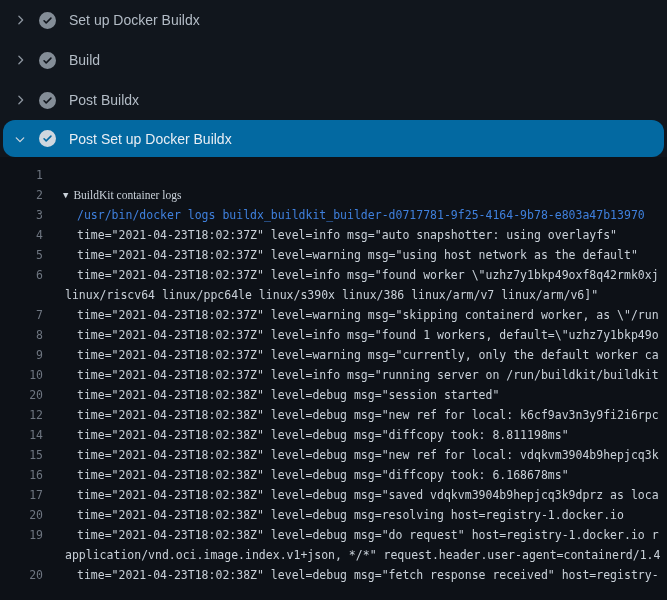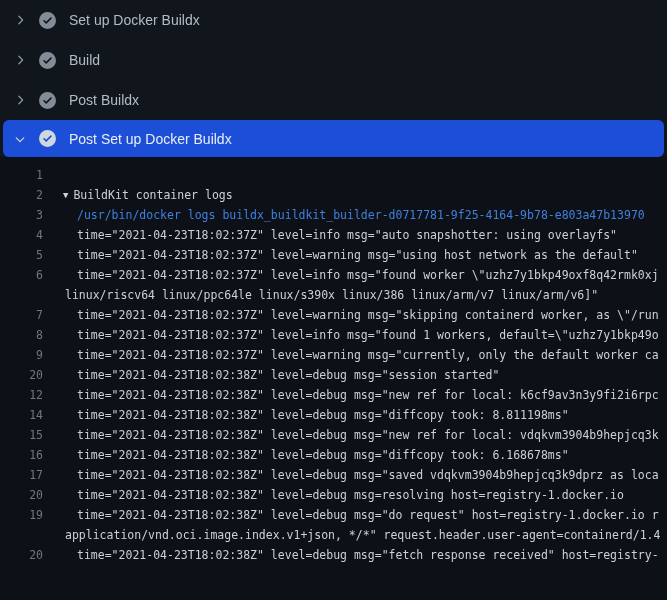--- a/index.html
+++ b/index.html
@@ -15,41 +15,41 @@
   .srow{
     height:40px;display:flex;align-items:center;
     color:#b3bcc6;font-size:14px;cursor:pointer;
   }
   .chev{flex:none;width:14px;height:14px;margin-left:13px;color:#8b949e;display:flex;align-items:center;justify-content:center;}
   .chev svg{display:block;}
   .check{flex:none;width:17px;height:17px;margin-left:12px;color:#848d97;display:flex;align-items:center;justify-content:center;}
   .check svg{display:block;}
   .slabel{margin-left:13px;white-space:nowrap;}
   .srow.expanded{
-    height:37px;background:#1d4ed8;border-radius:6px;margin:0 3px;
+    height:37px;background:#0369a1;border-radius:12px;margin:0 3px;
   }
   .srow.expanded .slabel{color:#e9eef4;}
   .srow.expanded .chev{color:#cdd5dd;margin-left:10px;}
   .srow.expanded .check{color:#cfd7df;}
   .srow.expanded .chev svg{transform:rotate(90deg);}
 
   
   .log{
     flex:1;padding-top:8px;overflow:hidden;
     background:#0d1117;
     font-family:"DejaVu Sans Mono", monospace;
     font-size:11.5px;color:#c9d1d9;
   }
   .lrow{height:20px;line-height:20px;display:flex;white-space:pre;overflow:hidden;}
   .lnum{
     flex:none;width:43px;text-align:right;color:#6e7681;cursor:pointer;
   }
   .ltext{flex:none;}
   .k-top  .ltext{margin-left:22px;}
-  .k-group .ltext{margin-left:5px;cursor:pointer;}
+  .k-group .ltext{margin-left:5px;cursor:pointer;font-family:Liberation Serif, serif;}
   .k-log  .ltext{margin-left:34px;}
   .k-cmd  .ltext{margin-left:34px;color:#3f80dd;}
   .k-cont .ltext{margin-left:22px;}
   .gtoggle{flex:none;margin-left:20px;font-size:9px;color:#c9d1d9;cursor:pointer;display:none;}
   .k-group .gtoggle{display:block;}
 </style>
 </head>
 <body>
 
 <div class="viewer">
@@ -151,20 +151,25 @@
     <span class="lnum">8</span>
     
     <span class="ltext">time="2021-04-23T18:02:37Z" level=info msg="found 1 workers, default=\"uzhz7y1bkp49o</span>
   </div>
       <div class="lrow k-log">
     <span class="lnum">9</span>
     
     <span class="ltext">time="2021-04-23T18:02:37Z" level=warning msg="currently, only the default worker ca</span>
   </div>
       <div class="lrow k-log">
+    <span class="lnum">10</span>
+    
+    <span class="ltext">time="2021-04-23T18:02:37Z" level=info msg="running server on /run/buildkit/buildkit</span>
+  </div>
+      <div class="lrow k-log">
     <span class="lnum">20</span>
     
     <span class="ltext">time="2021-04-23T18:02:38Z" level=debug msg="session started"</span>
   </div>
       <div class="lrow k-log">
     <span class="lnum">12</span>
     
     <span class="ltext">time="2021-04-23T18:02:38Z" level=debug msg="new ref for local: k6cf9av3n3y9fi2i6rpc</span>
   </div>
       <div class="lrow k-log">

